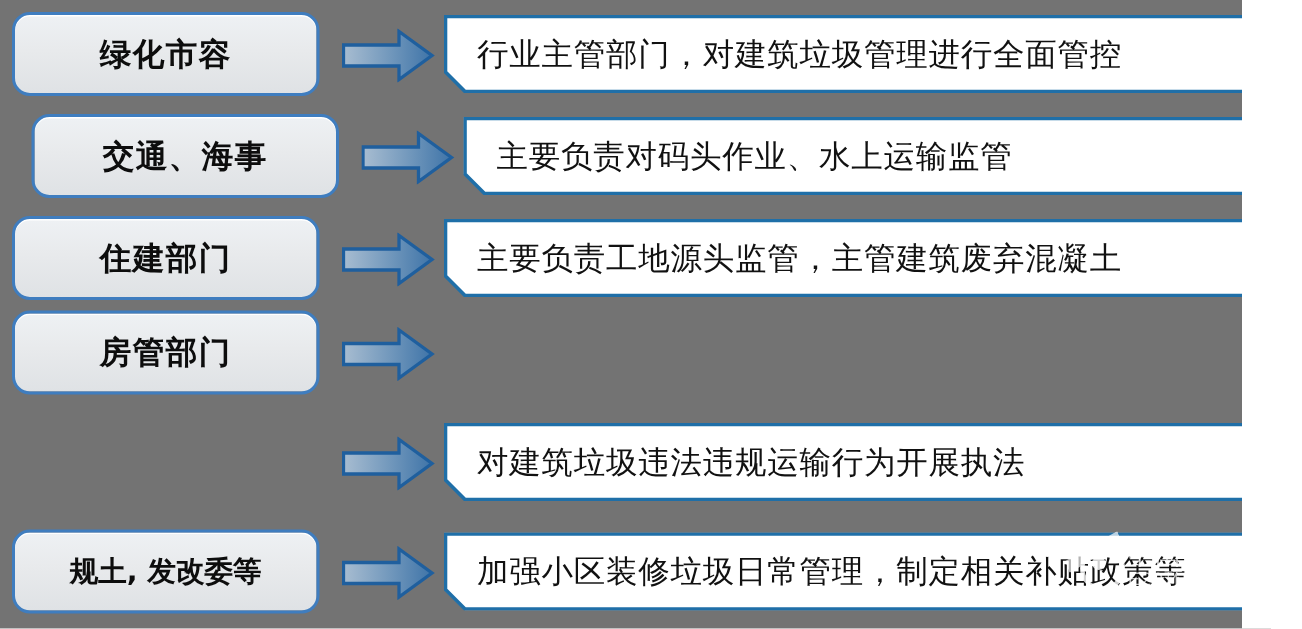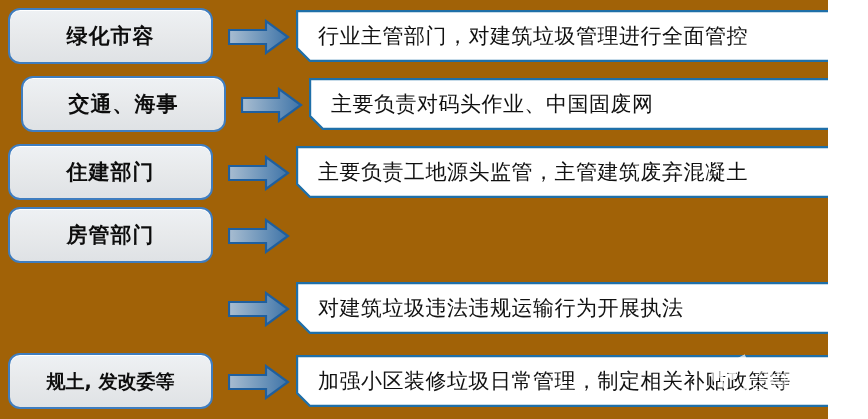--- a/index.html
+++ b/index.html
@@ -8,21 +8,21 @@
     padding: 0;
     background: #ffffff;
   }
   body {
     font-family: "DejaVu Sans", "Liberation Sans", sans-serif;
   }
   #canvas {
     position: relative;
     width: 828px;
     height: 419px;
-    background: #a16207;
+    background: #737373;
     overflow: hidden;
   }
   .row {
     position: absolute;
     left: 0;
     width: 868px;
     height: 68px;
   }
 
   
@@ -216,21 +216,21 @@
         <polygon points="1,11 38,11 38,2 60,18 38,34 38,25 1,25" fill="url(#ag2)" stroke="#1f5f9e" stroke-width="2.2" stroke-linejoin="miter"></polygon>
       </svg>
     </div>
     <div class="right-box">
       <div class="shape"></div>
       <div class="outline">
         <svg viewBox="0 0 562 52" preserveAspectRatio="none" xmlns="http://www.w3.org/2000/svg">
           <polygon points="1,1 548,1 561,14 561,51 14,51 1,38" fill="none" stroke="#1f6fa8" stroke-width="2.4" stroke-linejoin="miter"></polygon>
         </svg>
       </div>
-      <div class="right-text">主要负责对码头作业、中国固废网</div>
+      <div class="right-text">主要负责对码头作业、水上运输监管</div>
     </div>
   </div>
 
   <div class="row" style="top:139px;">
     <div class="left-box">
       <span class="left-label">住建部门</span>
     </div>
     <div class="arrow">
       <svg width="62" height="36" viewBox="0 0 62 36" xmlns="http://www.w3.org/2000/svg">
         <defs>

